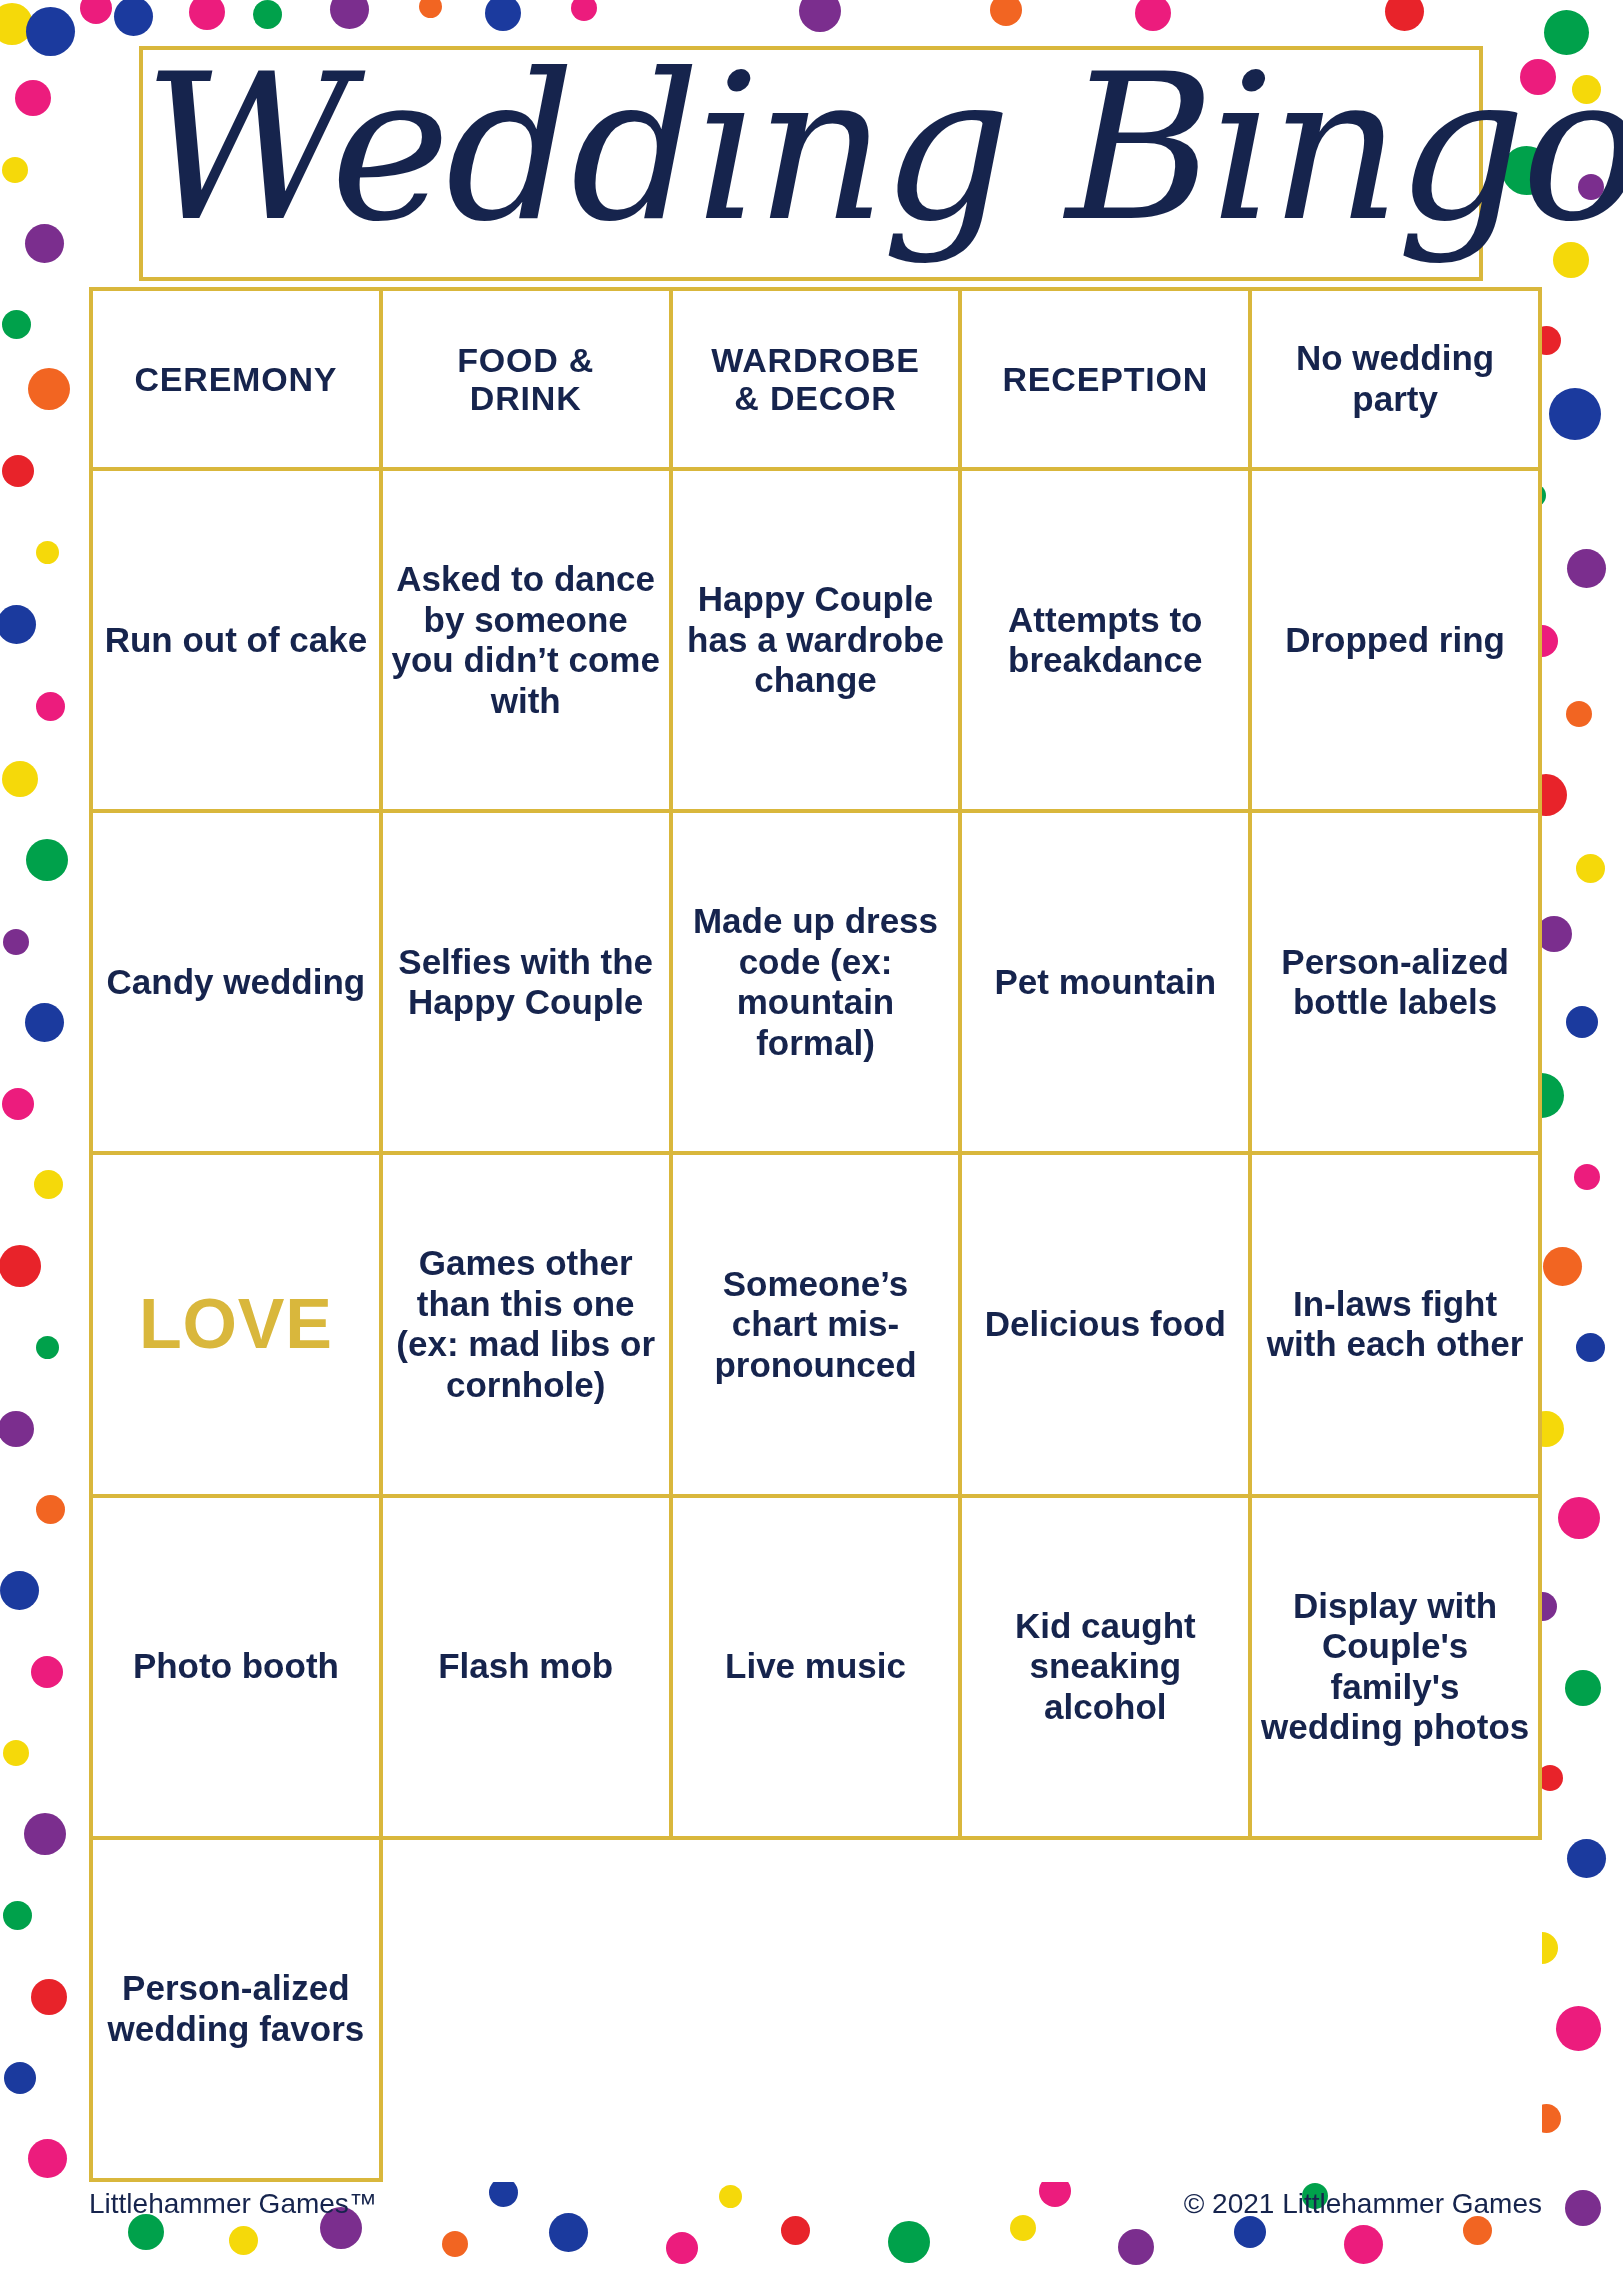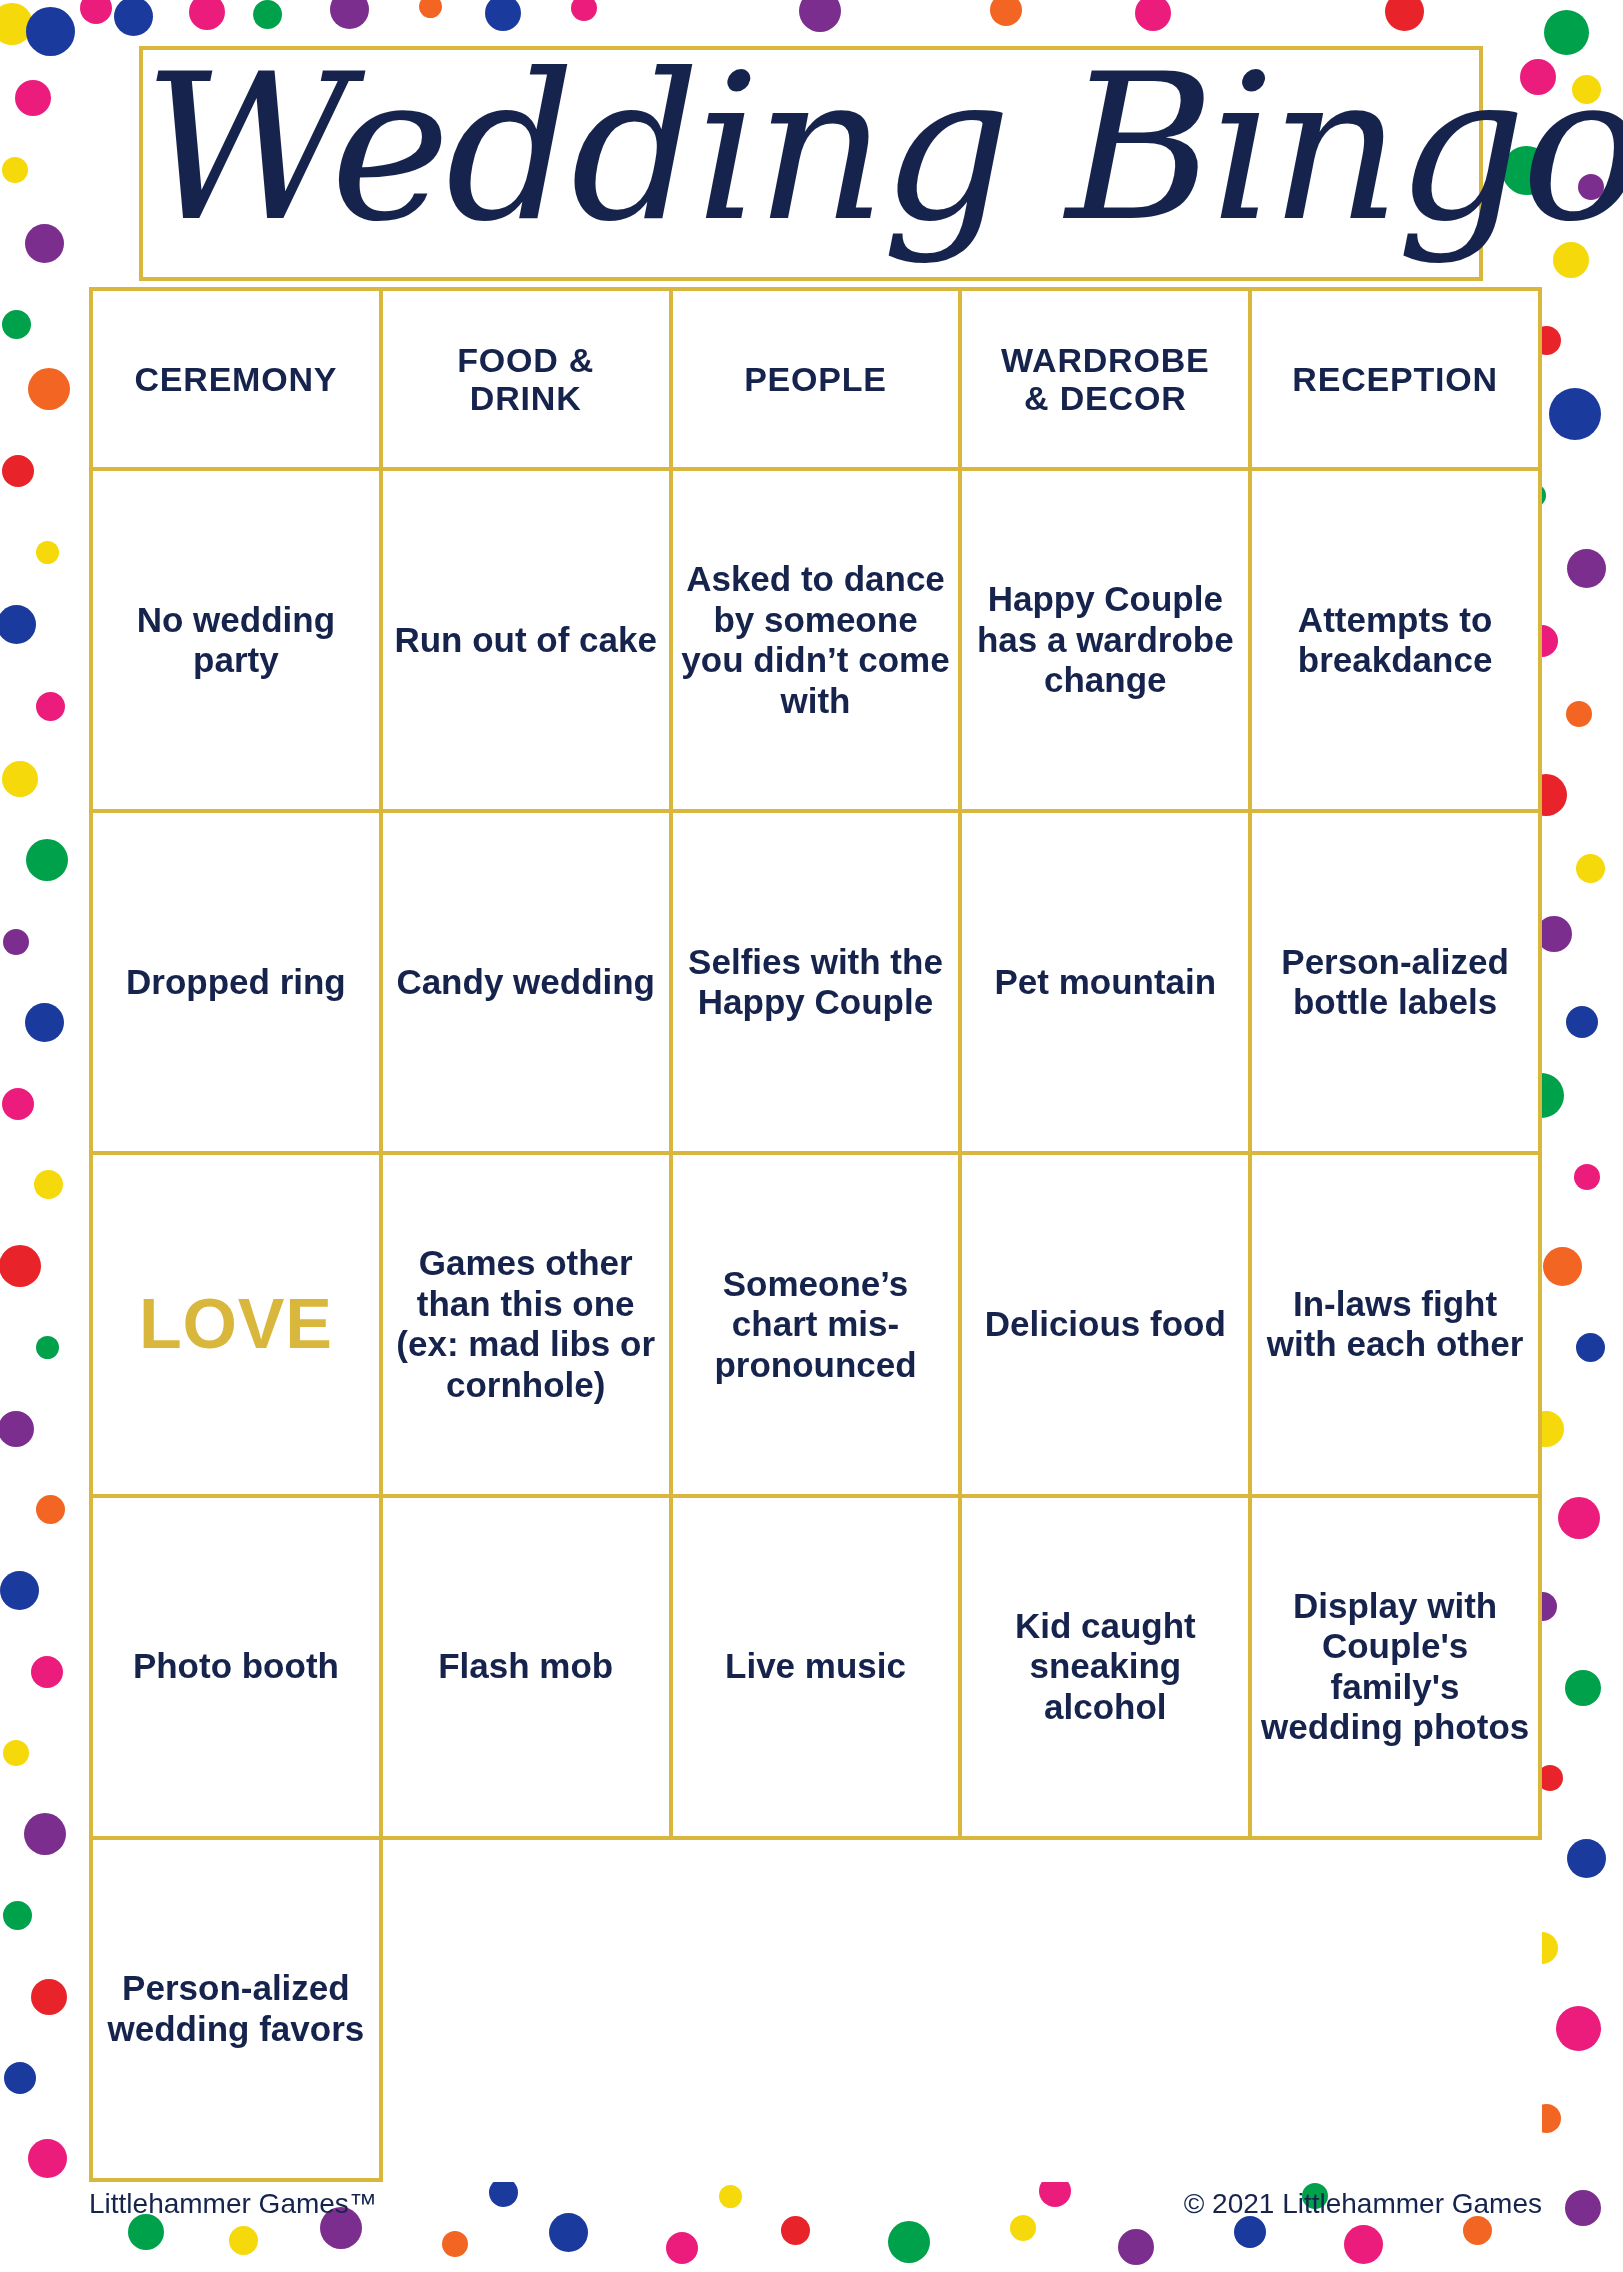--- a/index.html
+++ b/index.html
@@ -248,46 +248,41 @@
         </div>
       </div>
       <div class="cell header-cell">
         <div>
           <span class="hdr">Food &amp;</span>
           <span class="hdr">Drink</span>
         </div>
       </div>
       <div class="cell header-cell">
         <div>
-          <span class="hdr">People</span>
-          <span class="hdr"></span>
-        </div>
-      </div>
-      <div class="cell header-cell">
-        <div>
           <span class="hdr">Wardrobe</span>
           <span class="hdr">&amp; Decor</span>
         </div>
       </div>
       <div class="cell header-cell">
         <div>
           <span class="hdr">Reception</span>
           <span class="hdr"></span>
         </div>
       </div>
 
       <div class="cell body-cell">No wedding party</div>
       <div class="cell body-cell">Run out of cake</div>
       <div class="cell body-cell">Asked to dance by someone you didn’t come with</div>
       <div class="cell body-cell">Happy Couple has a wardrobe change</div>
       <div class="cell body-cell">Attempts to breakdance</div>
 
       <div class="cell body-cell">Dropped ring</div>
       <div class="cell body-cell">Candy wedding</div>
       <div class="cell body-cell">Selfies with the Happy Couple</div>
+      <div class="cell body-cell">Made up dress code (ex: mountain formal)</div>
 
       <div class="cell body-cell">Pet mountain</div>
       <div class="cell body-cell">Person-alized bottle labels</div>
       <div class="cell body-cell free-cell">LOVE</div>
       <div class="cell body-cell">Games other than this one (ex: mad libs or cornhole)</div>
 
       <div class="cell body-cell">Someone’s chart mis-pronounced</div>
       <div class="cell body-cell">Delicious food</div>
       <div class="cell body-cell">In-laws fight with each other</div>
       <div class="cell body-cell">Photo booth</div>

